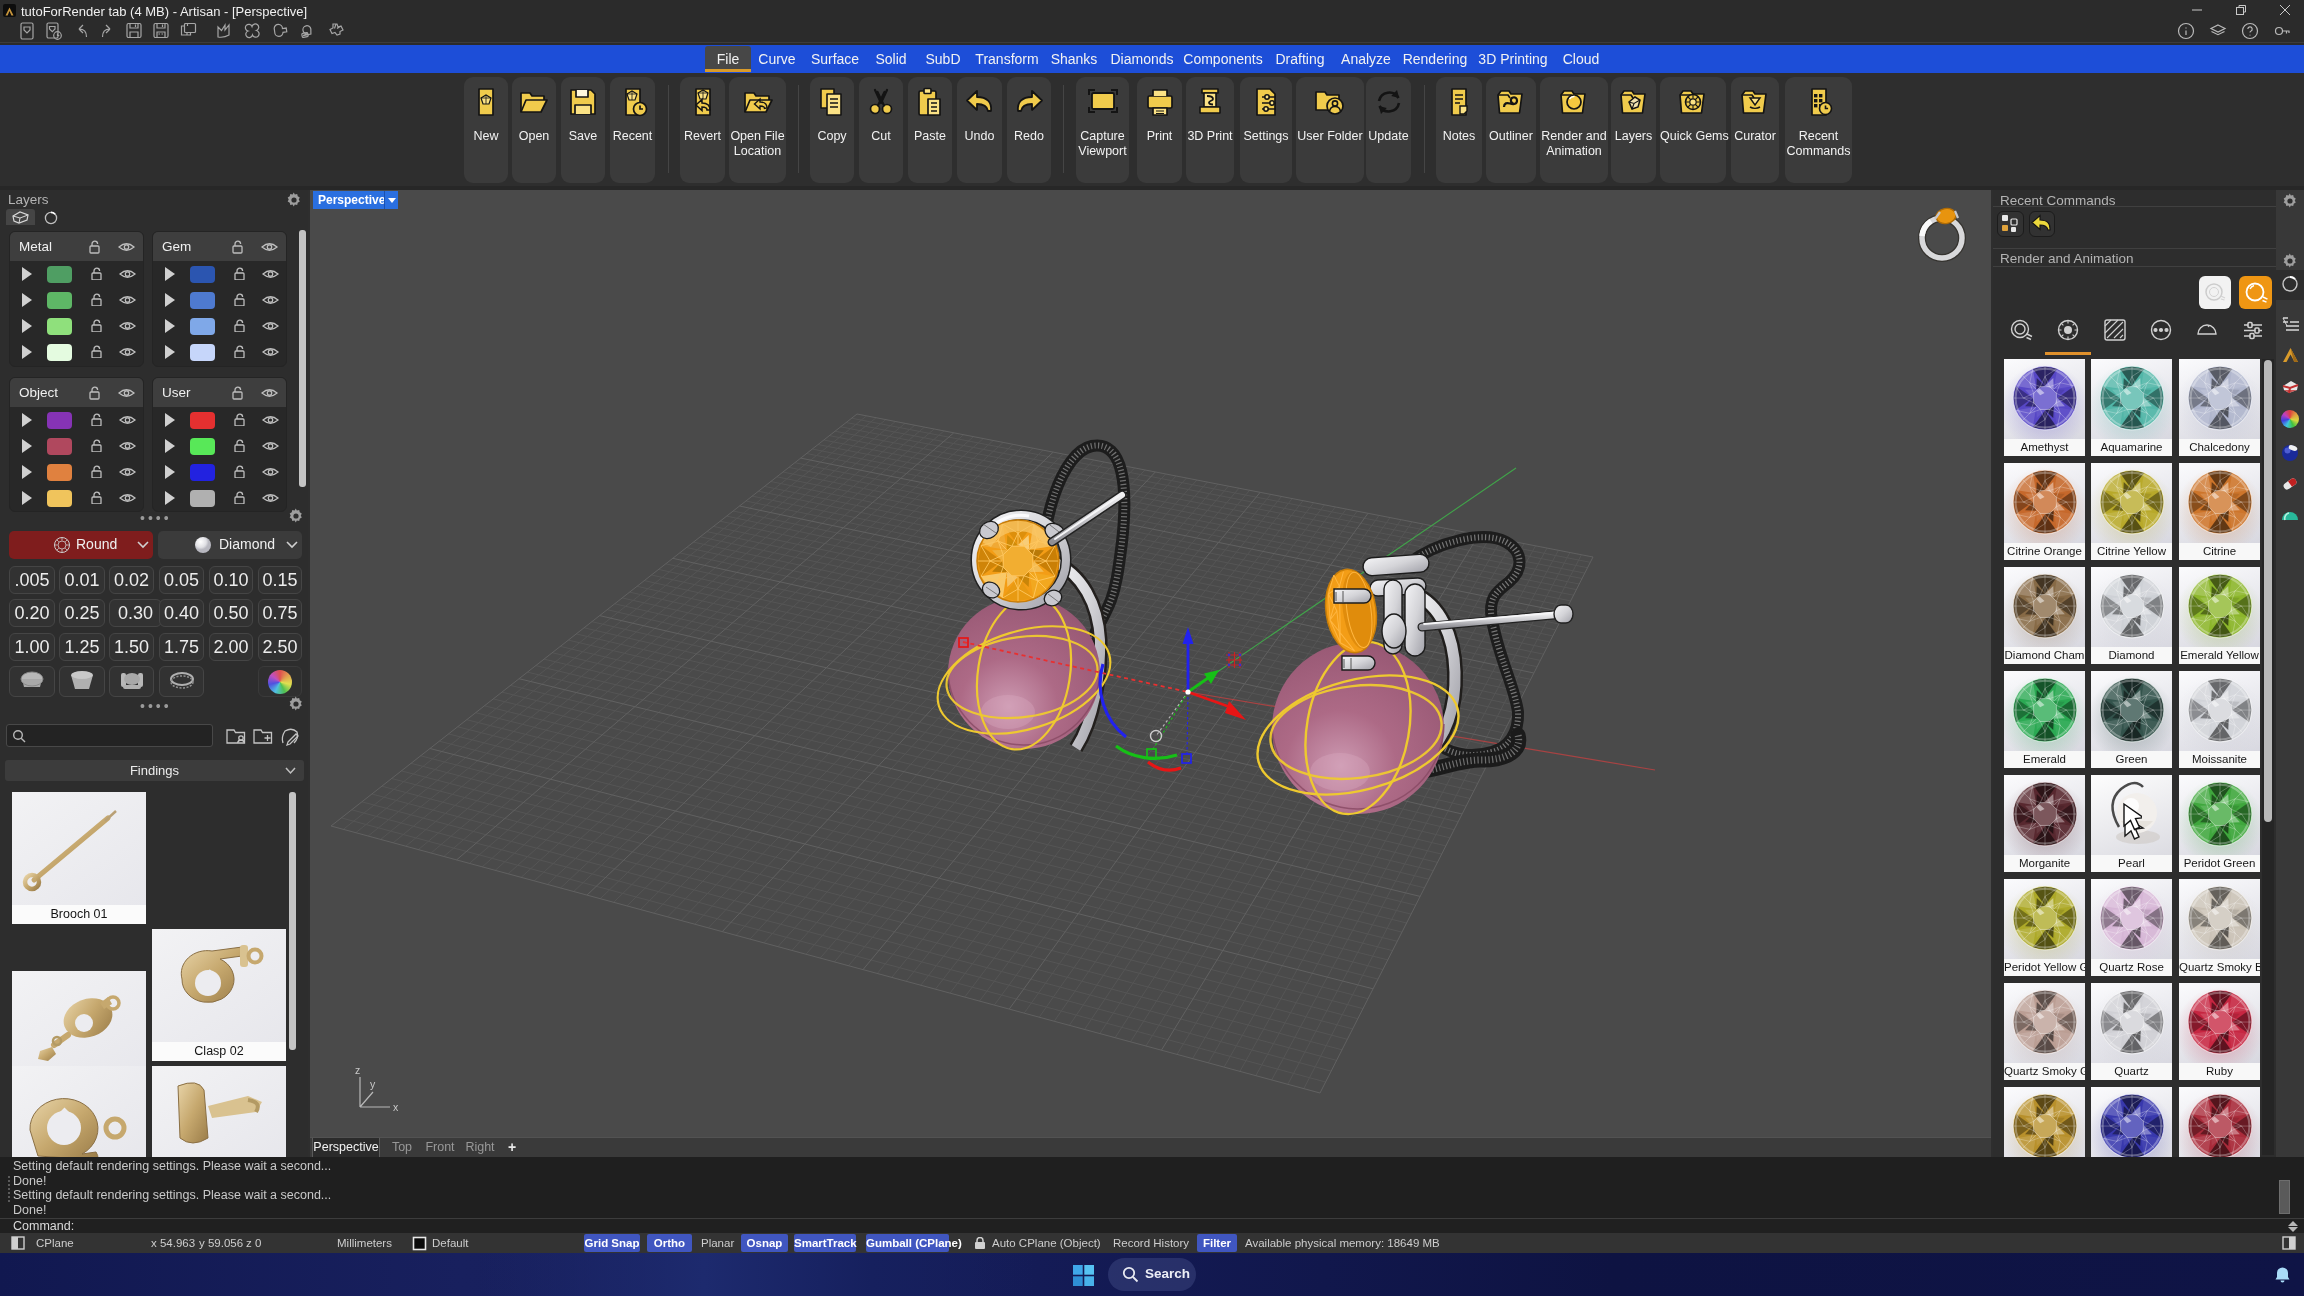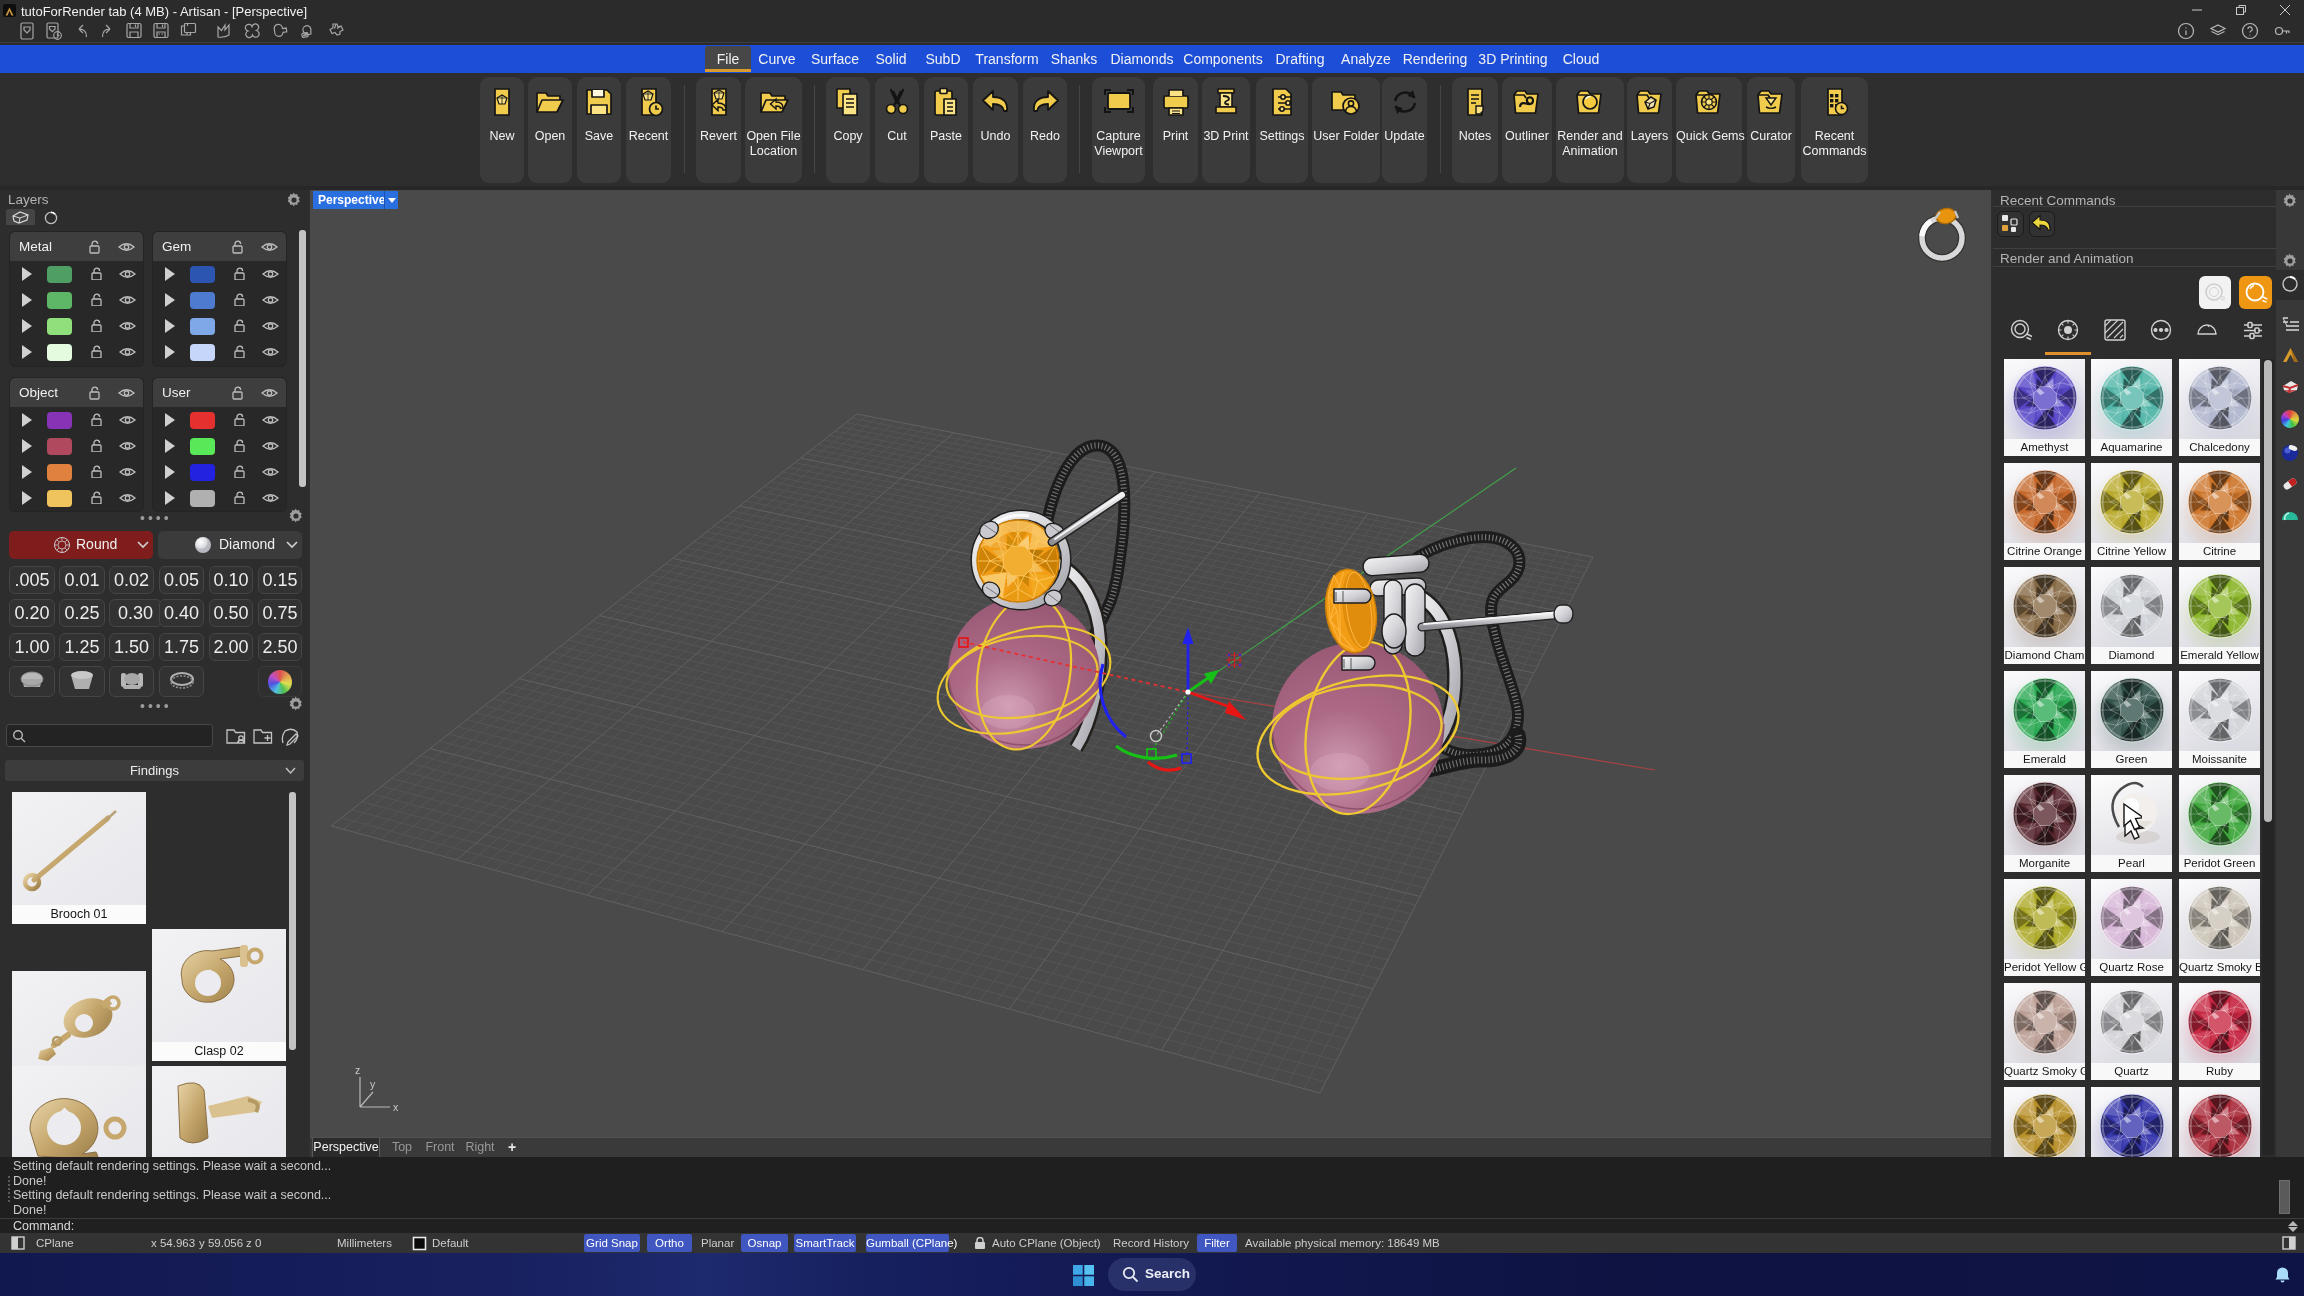--- a/index.html
+++ b/index.html
@@ -9,21 +9,21 @@
 #title{position:absolute;left:21px;top:4px;font-size:13px;color:#f0f0f0}
 #appicon{position:absolute;left:3px;top:4px;width:13px;height:13px;background:#0d0d0d;border-radius:2px}
 .winbtn{position:absolute;top:0;color:#c8c8c8;font-size:14px;width:30px;text-align:center}
 
 .qat{position:absolute;top:21px;height:20px}
 
 #tabrow{position:absolute;left:0;top:45px;width:2304px;height:28px;background:#1d4ed8}
 .rtab{position:absolute;top:1px;height:26px;line-height:26px;text-align:center;font-size:14px;color:#f2f2f2}
 .rtab.sel{background:#474747;border-radius:3px 3px 0 0;border-bottom:3px solid #d99b2b}
 
-#ribbon{position:absolute;left:16px;top:73px;width:2136px;height:113px;background:#2e2e2e}
+#ribbon{position:absolute;left:0;top:73px;width:2136px;height:113px;background:#2e2e2e}
 .rbtn{position:absolute;top:4px;height:106px;background:#3b3b3b;border-radius:9px;text-align:center}
 .rbtn .ic{margin-top:9px;display:inline-block}
 .rbtn .lb{position:absolute;top:52px;left:0;right:0;font-size:12.5px;line-height:15px;color:#f2f2f2}
 .rsep{position:absolute;top:12px;height:88px;width:1px;background:#454545}
 #ribbonedge{position:absolute;left:0;top:186px;width:2304px;height:4px;background:#272727}
 
 #lpanel{position:absolute;left:0;top:190px;width:308px;height:967px;background:#2d2d2d;overflow:hidden}
 .phead{color:#b4b4b4;font-size:13.5px}
 .groupbox{position:absolute;width:135px;border-radius:6px;background:#282828;overflow:hidden;border:1px solid #242424}
 .gbh{height:29px;background:#3e3e3e;color:#f0f0f0;font-size:13.5px;line-height:29px;padding-left:9px;position:relative}
@@ -49,21 +49,21 @@
 .vtab.sel{background:#2b2b2b;border:1px solid #5a5a5a;border-top:none;color:#f2f2f2}
 
 #rpanel{position:absolute;left:1993px;top:190px;width:311px;height:967px;background:#2d2d2d;overflow:hidden}
 #rail{position:absolute;left:2276px;top:190px;width:28px;height:967px;background:#383838}
 .thumb{position:absolute;width:81px;height:97px;background:#fff}
 .thumb .tl{position:absolute;left:0;right:0;bottom:0;height:17px;background:#f8f8f8;color:#161616;font-size:11.5px;text-align:center;line-height:16px;white-space:nowrap;overflow:hidden}
 
 #cmdarea{position:absolute;left:0;top:1157px;width:2304px;height:61px;background:#1f1f1f;color:#c9c9c9;font-size:12.5px}
 #cmdline{position:absolute;left:0;top:1218px;width:2304px;height:15px;background:#202020;border-top:1px solid #3c3c3c;color:#dadada;font-size:12.5px}
 #statusbar{position:absolute;left:0;top:1233px;width:2304px;height:20px;background:#333333;color:#cdcdcd;font-size:11.5px}
-.sbtn{position:absolute;top:1px;height:18px;border-radius:2px;background:#4056c0;color:#fff;font-weight:normal;text-align:center;font-size:11.5px;line-height:18px;white-space:nowrap}
+.sbtn{position:absolute;top:1px;height:18px;border-radius:2px;background:#4056c0;color:#fff;font-weight:bold;text-align:center;font-size:11.5px;line-height:18px;white-space:nowrap}
 .sitem{position:absolute;top:0;height:20px;line-height:20px}
 #taskbar{position:absolute;left:0;top:1253px;width:2304px;height:43px;
  background:linear-gradient(90deg,#111850 0%,#18205e 20%,#141b56 45%,#0e1342 70%,#0f1446 100%)}
 </style></head>
 <body>
 <div id="titlebar">
  <div id="appicon"><svg width="13" height="13">
         <path d="M2.5 10.5 L6.5 2.5 L10.5 10.5 L8.4 10.5 L6.5 6 L4.6 10.5 Z" fill="#c8963c"></path>
       </svg></div>
  <div id="title">tutoForRender tab (4 MB) - Artisan - [Perspective]</div>

